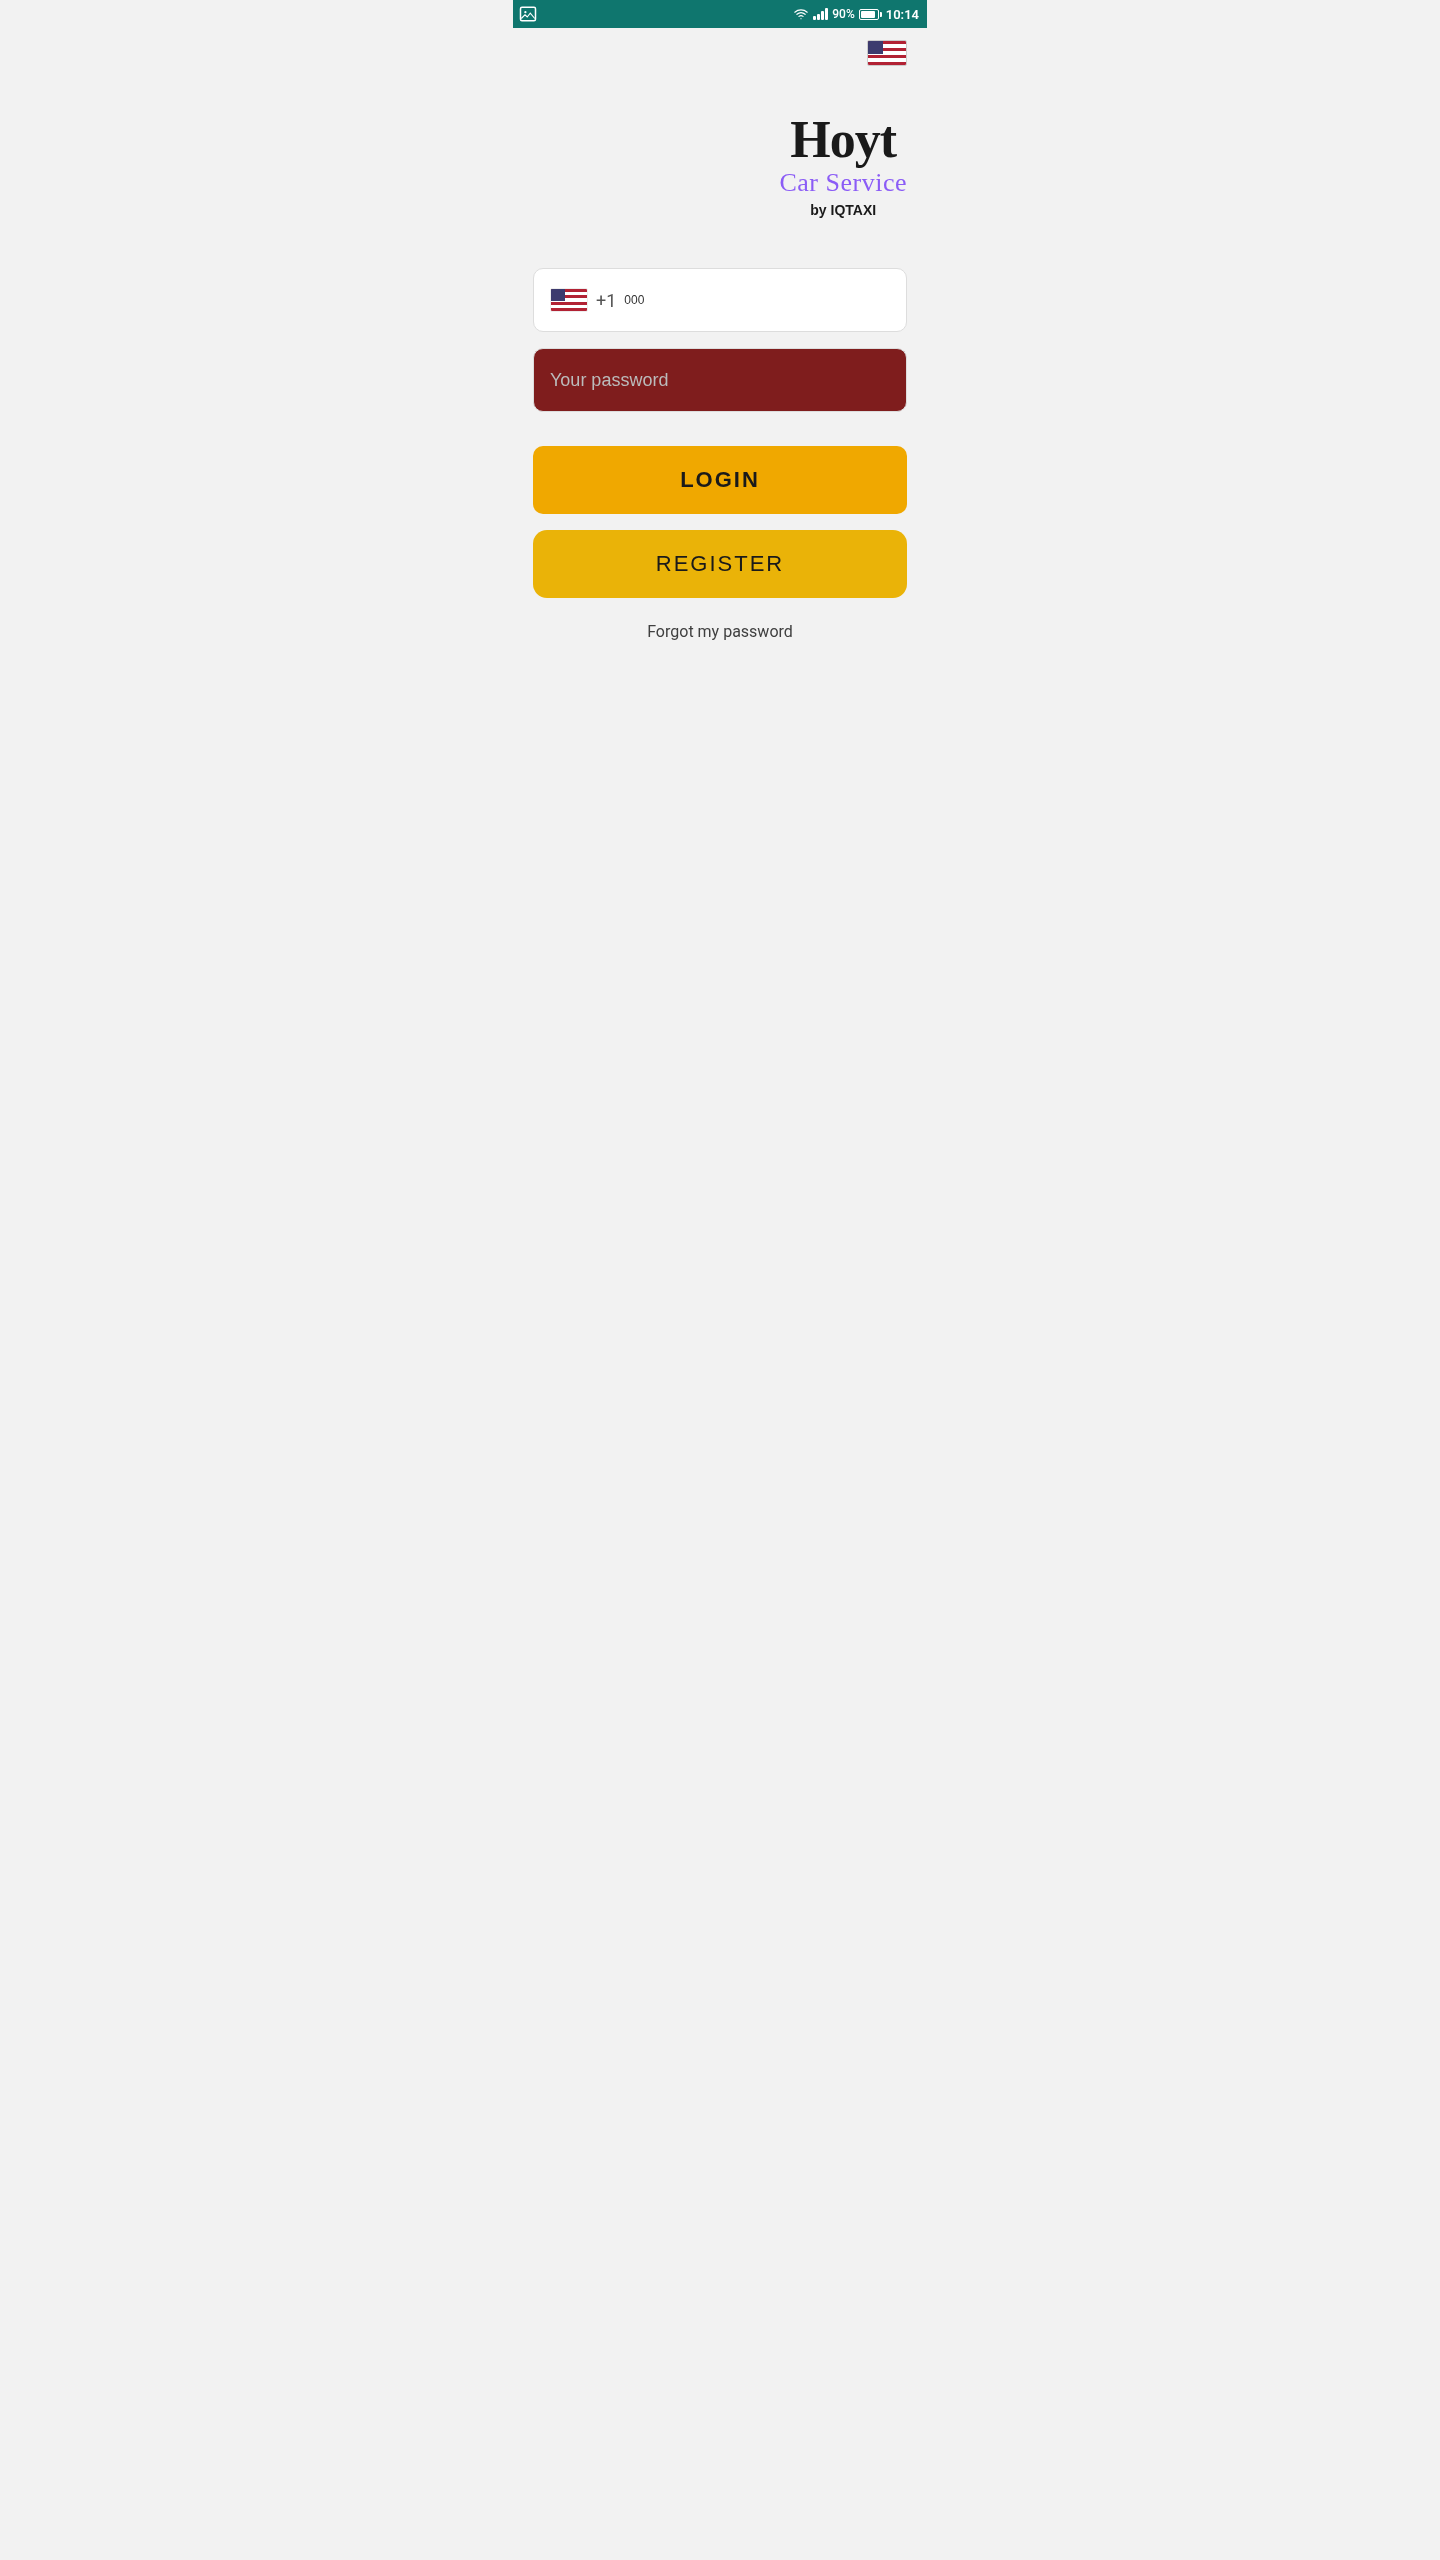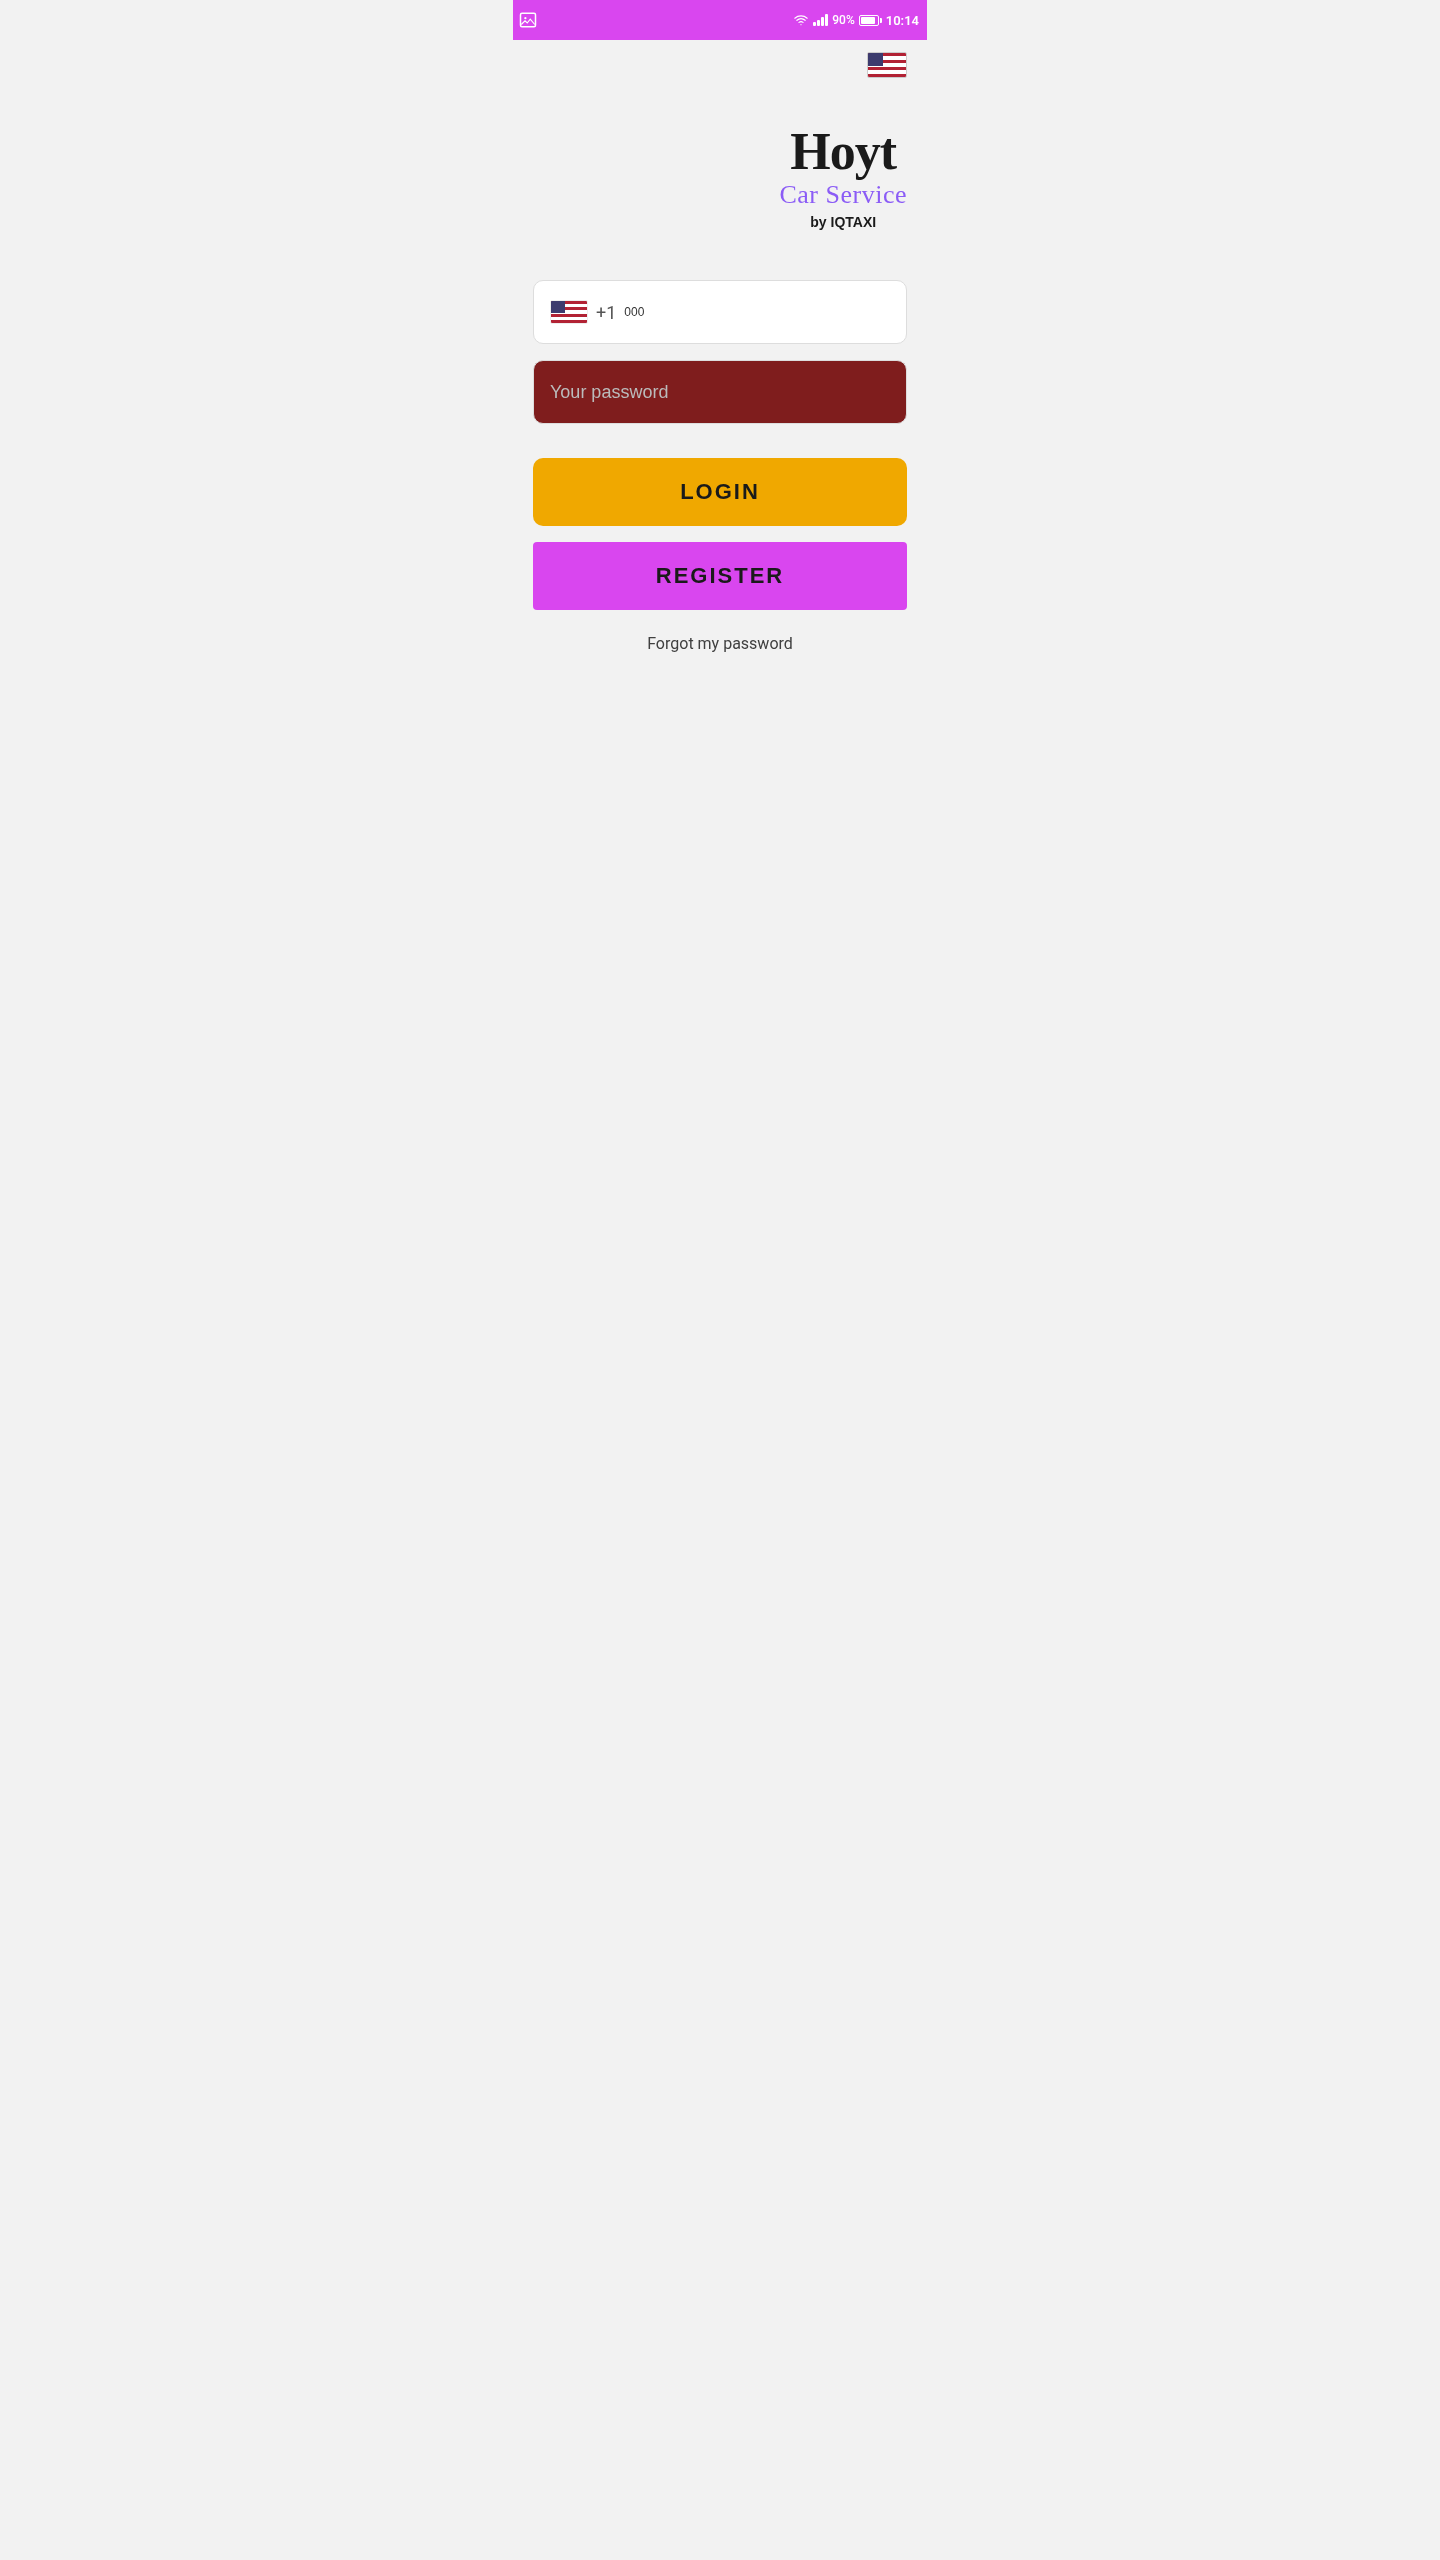--- a/index.html
+++ b/index.html
@@ -16,22 +16,22 @@
       font-family: -apple-system, BlinkMacSystemFont, 'Segoe UI', Roboto, sans-serif;
       display: flex;
       flex-direction: column;
       margin: 0 auto;
       position: relative;
     }
 
     
     .status-bar {
       width: 100%;
-      height: 40px;
-      background-color: #d946ef;
+      height: 28px;
+      background-color: #0f766e;
       display: flex;
       align-items: center;
       justify-content: space-between;
       padding: 0 8px 0 6px;
     }
 
     .status-bar-left {
       display: flex;
       align-items: center;
     }
@@ -266,25 +266,25 @@
       font-size: 22px;
       font-weight: 700;
       color: #1a1a1a;
       letter-spacing: 2px;
       cursor: pointer;
       margin-top: 18px;
     }
 
     .btn-register {
       height: 68px;
-      background-color: #d946ef;
+      background-color: #eab308;
       border: none;
-      border-radius: 4px;
+      border-radius: 14px;
       font-size: 22px;
-      font-weight: 700;
+      font-weight: 400;
       color: #1a1a1a;
       letter-spacing: 2px;
       cursor: pointer;
     }
 
     
     .forgot-password {
       text-align: center;
       font-size: 16px;
       color: #404040;

